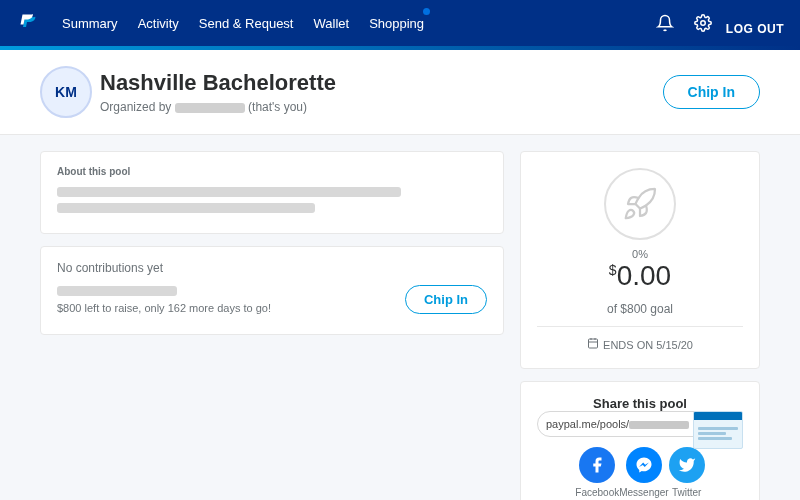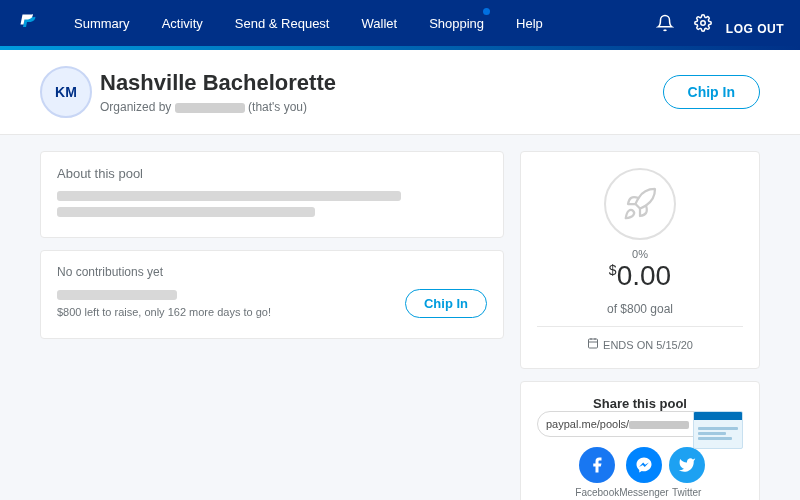--- a/index.html
+++ b/index.html
@@ -12,21 +12,21 @@
       font-size: 13px;
     }
 
     
     .navbar {
       background: #003087;
       height: 46px;
       display: flex;
       align-items: center;
       padding: 4px 16px;
-      gap: 12px;
+      gap: 0;
     }
     .navbar-logo {
       margin-right: 12px;
     }
     .navbar-logo svg { width: 24px; height: 24px; }
     .nav-link {
       color: #fff;
       font-size: 13px;
       padding: 0 10px;
       height: 46px;
@@ -168,24 +168,24 @@
     }
 
     
     .card {
       background: #fff;
       border-radius: 4px;
       border: 1px solid #e8e8e8;
       padding: 14px 16px;
     }
     .card-label {
-      font-size: 13px;
+      font-size: 10px;
       color: #6c7378;
       margin-bottom: 10px;
-      font-weight: 400;
+      font-weight: 700;
     }
     .text-blur-line {
       background: #d8d8d8;
       border-radius: 3px;
       height: 10px;
       margin-bottom: 6px;
     }
     .text-blur-line.w80 { width: 80%; }
     .text-blur-line.w60 { width: 60%; }
 
@@ -383,21 +383,20 @@
     </svg>
   </div>
   <a class="nav-link">Summary</a>
   <a class="nav-link">Activity</a>
   <a class="nav-link">Send &amp; Request</a>
   <a class="nav-link">Wallet</a>
   <a class="nav-link has-badge">
     <span>Shopping</span>
     <span class="nav-badge"></span>
   </a>
-  <a class="nav-link">Help</a>
   <div class="navbar-right">
     <button class="nav-icon-btn">
       <svg width="18" height="18" viewBox="0 0 24 24" fill="none" stroke="white" stroke-width="2">
         <path d="M18 8A6 6 0 0 0 6 8c0 7-3 9-3 9h18s-3-2-3-9"></path>
         <path d="M13.73 21a2 2 0 0 1-3.46 0"></path>
       </svg>
     </button>
     <button class="nav-icon-btn">
       <svg width="18" height="18" viewBox="0 0 24 24" fill="none" stroke="white" stroke-width="2">
         <circle cx="12" cy="12" r="3"></circle>

